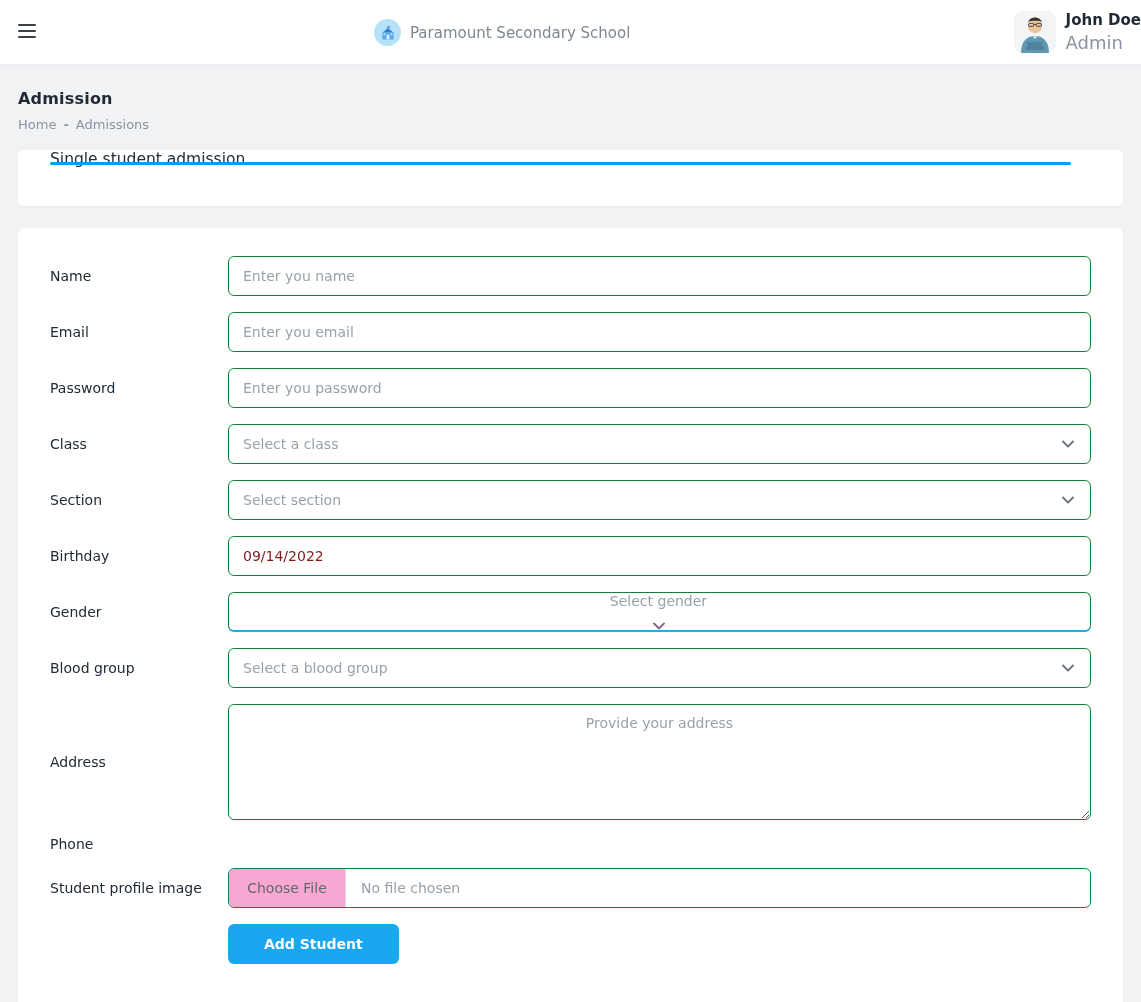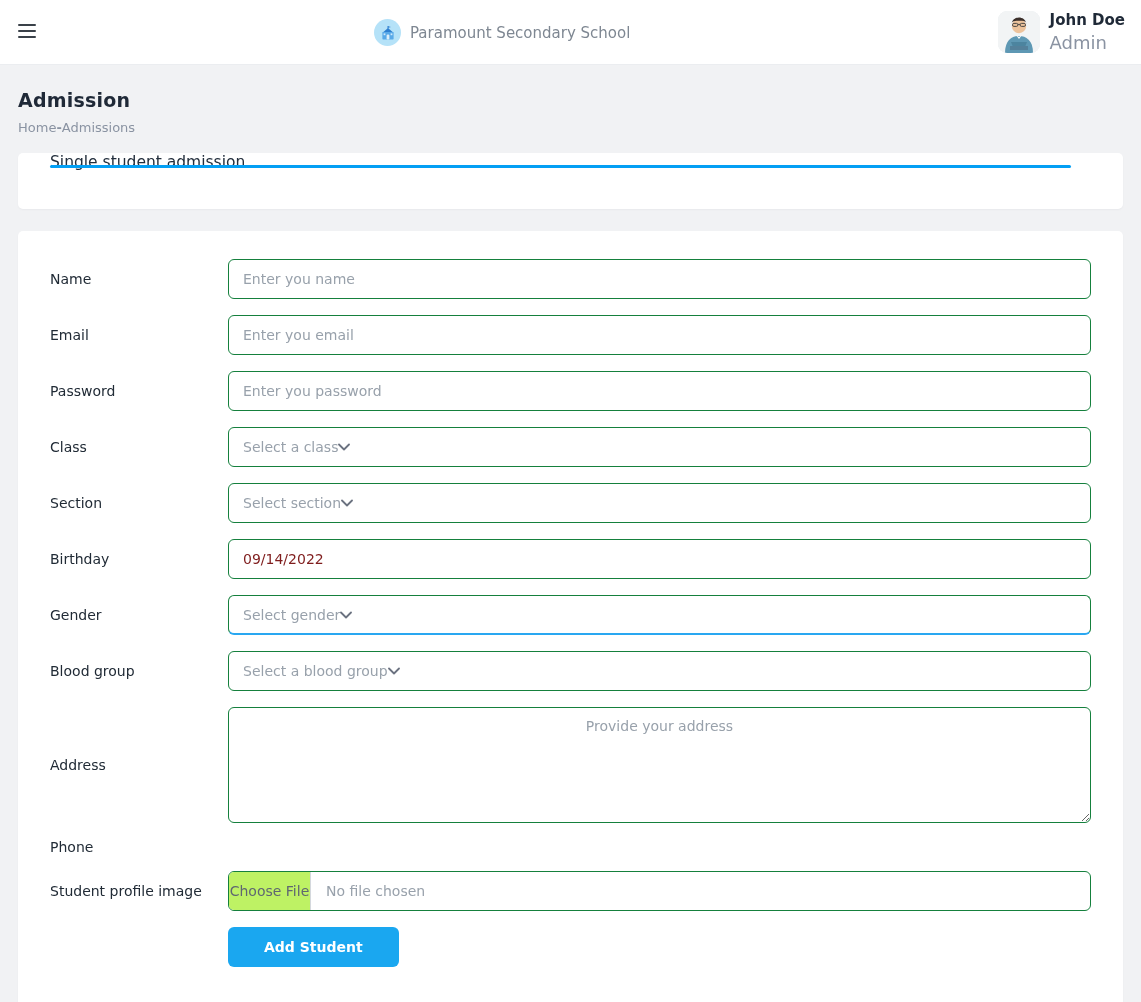--- a/index.html
+++ b/index.html
@@ -35,35 +35,35 @@
   }
   .brand-badge {
     width: 27px; height: 27px; border-radius: 50%;
     background: #b5e2f8;
     display: flex; align-items: center; justify-content: center;
   }
   .brand-name { margin-left: 9px; font-size: 15px; color: #7e8792; }
 
   .userbox {
     position: absolute;
-    right: 16px; top: 11px;
+    right: 0; top: 11px;
     display: flex; align-items: center;
   }
   .avatar {
     width: 42px; height: 42px; border-radius: 9px;
     overflow: hidden; background: #e9edf0; flex: none;
   }
   .user-meta { margin-left: 10px; }
   .user-name { font-size: 15px; font-weight: bold; color: #1f2937; line-height: 1.3; }
   .user-role { font-size: 18px; color: #8a93a2; line-height: 1.3; }
 
   
   .content { padding: 0 18px; }
-  .page-title { font-size: 19px; font-weight: bold; color: #1f2937; margin-top: 24px; letter-spacing: .2px; }
-  .breadcrumb { margin-top: 9px; font-size: 13px; color: #8a93a2; display: flex; align-items: center; }
+  .page-title { font-size: 16px; font-weight: bold; color: #1f2937; margin-top: 24px; letter-spacing: .2px; }
+  .breadcrumb { margin-top: 9px; font-size: 13px; color: #8a93a2; display: flex; gap: 7px; align-items: center; }
   .breadcrumb .sep { font-weight: bold; }
 
   
   .tabs-card {
     margin-top: 18px;
     background: #fff;
     border-radius: 5px;
     height: 56px;
     display: flex;
     align-items: stretch;
@@ -109,42 +109,42 @@
     font-family: inherit;
     font-size: 14px;
     color: #212b36;
   }
   .tinput { height: 40px; padding: 0 14px; outline: none; }
   .tinput::placeholder { color: #98a1ab; opacity: 1; }
   .tinput.dateval { color: #7f1d1d; }
 
   .sel {
     height: 40px;
-    display: flex; align-items: center; 
+    display: flex; align-items: center; justify-content: space-between;
     padding: 0 16px 0 14px;
     cursor: pointer;
   }
   .sel .ph { color: #98a1ab; }
-  .sel.focused { border-bottom: 2px solid #29a7f1; }
+  .sel.focused { border-bottom: 2px solid #29a7f1; flex-direction: column; }
 
   .tarea {
     height: 116px;
     padding: 10px 14px;
     resize: both;
     outline: none;
     display: block;
     text-align: center;
   }
   .tarea::placeholder { color: #98a1ab; opacity: 1; }
 
   .filebox { height: 40px; display: flex; overflow: hidden; cursor: pointer; }
   .file-btn {
     flex: none;
-    width: 82px;
-    background: #bef264;
+    width: 117px;
+    background: #f9a8d4;
     border-right: 1px solid #d4d8dd;
     display: flex; align-items: center; justify-content: center;
     color: #5f6771; font-size: 14px;
   }
   .file-status { display: flex; align-items: center; padding-left: 15px; color: #98a1ab; font-size: 14px; }
 
   .submit-row { margin-left: 178px; margin-top: 16px; }
   .btn-primary {
     border: none;
     background: var(--accent, #1aa7f0);

